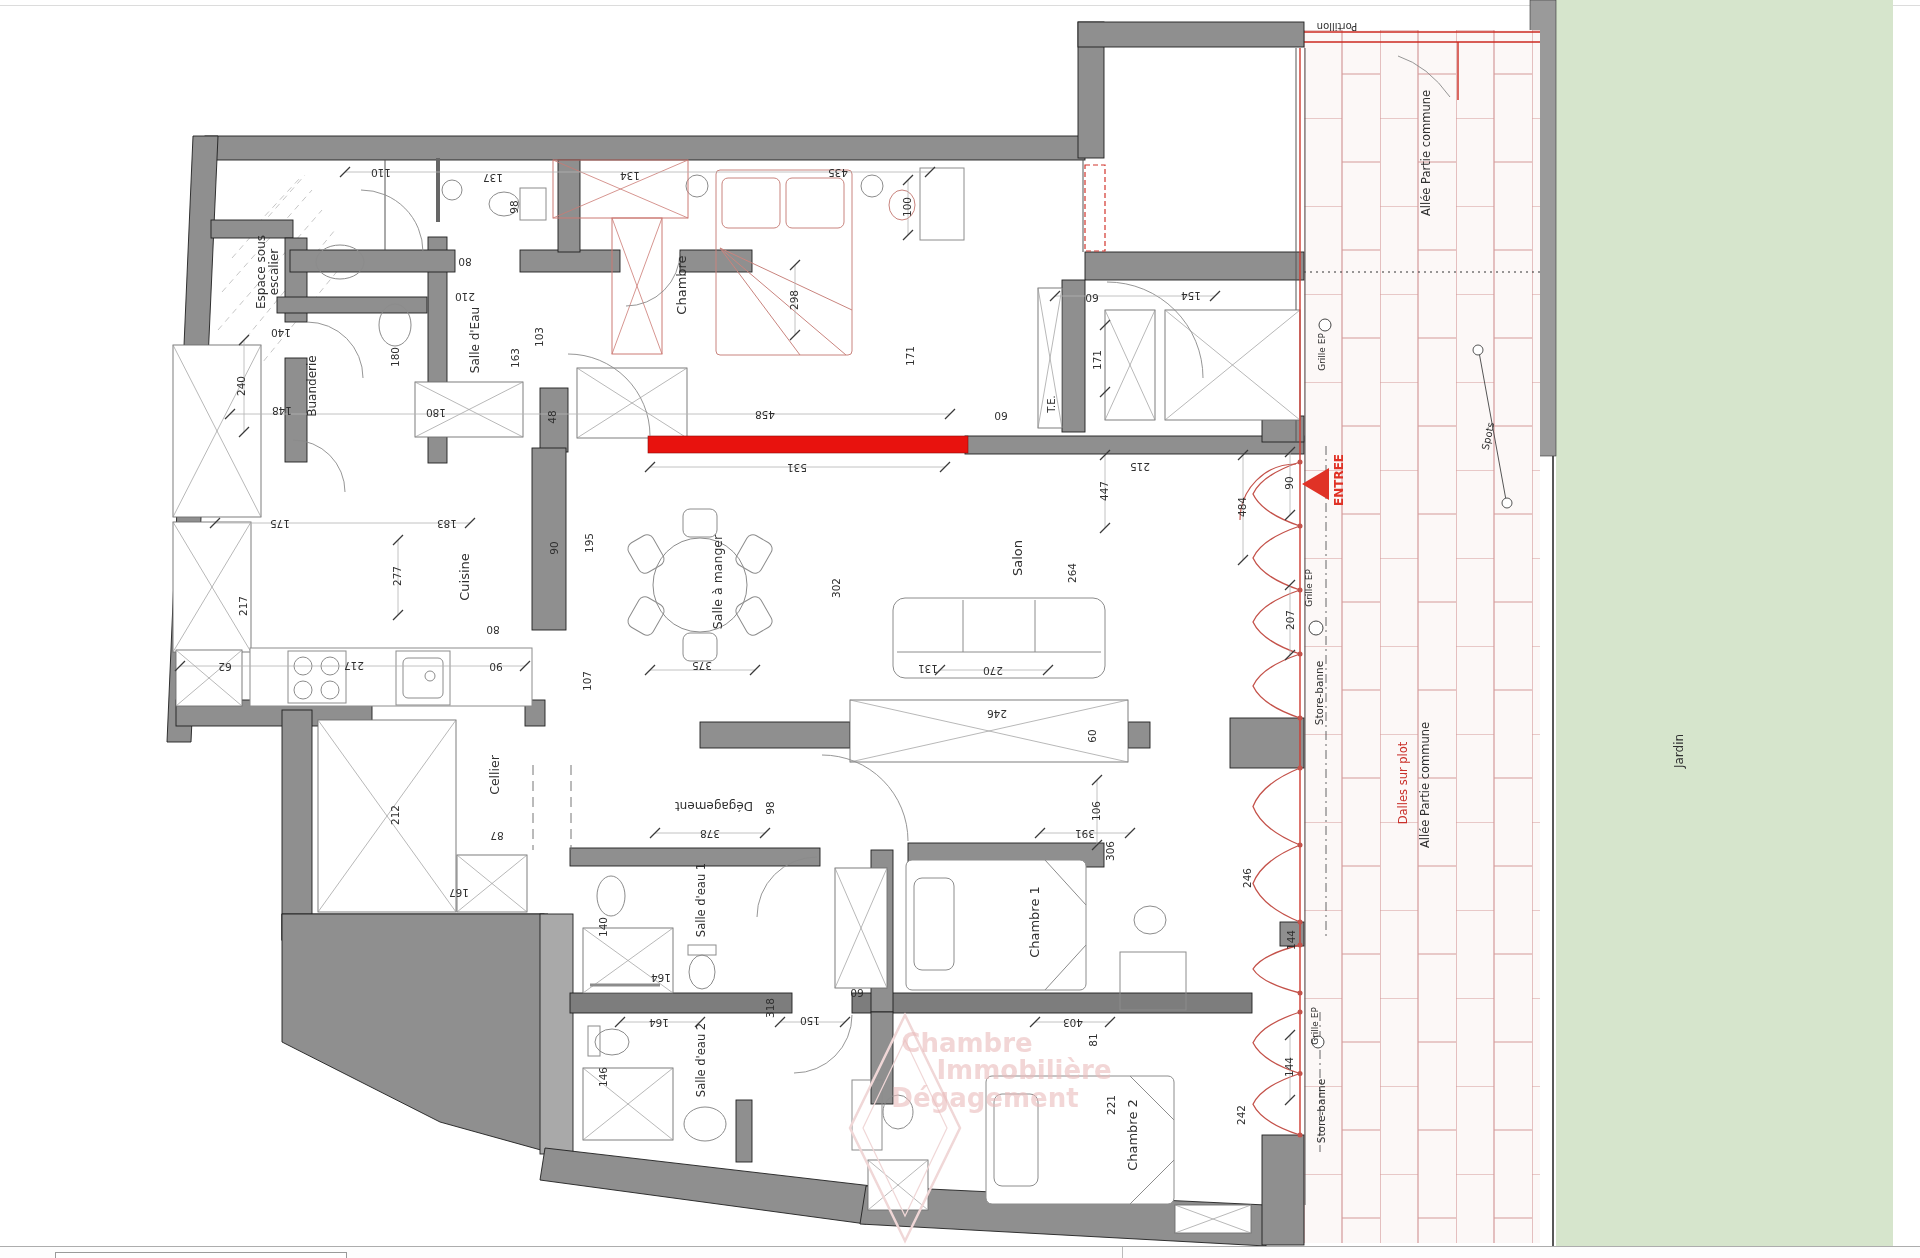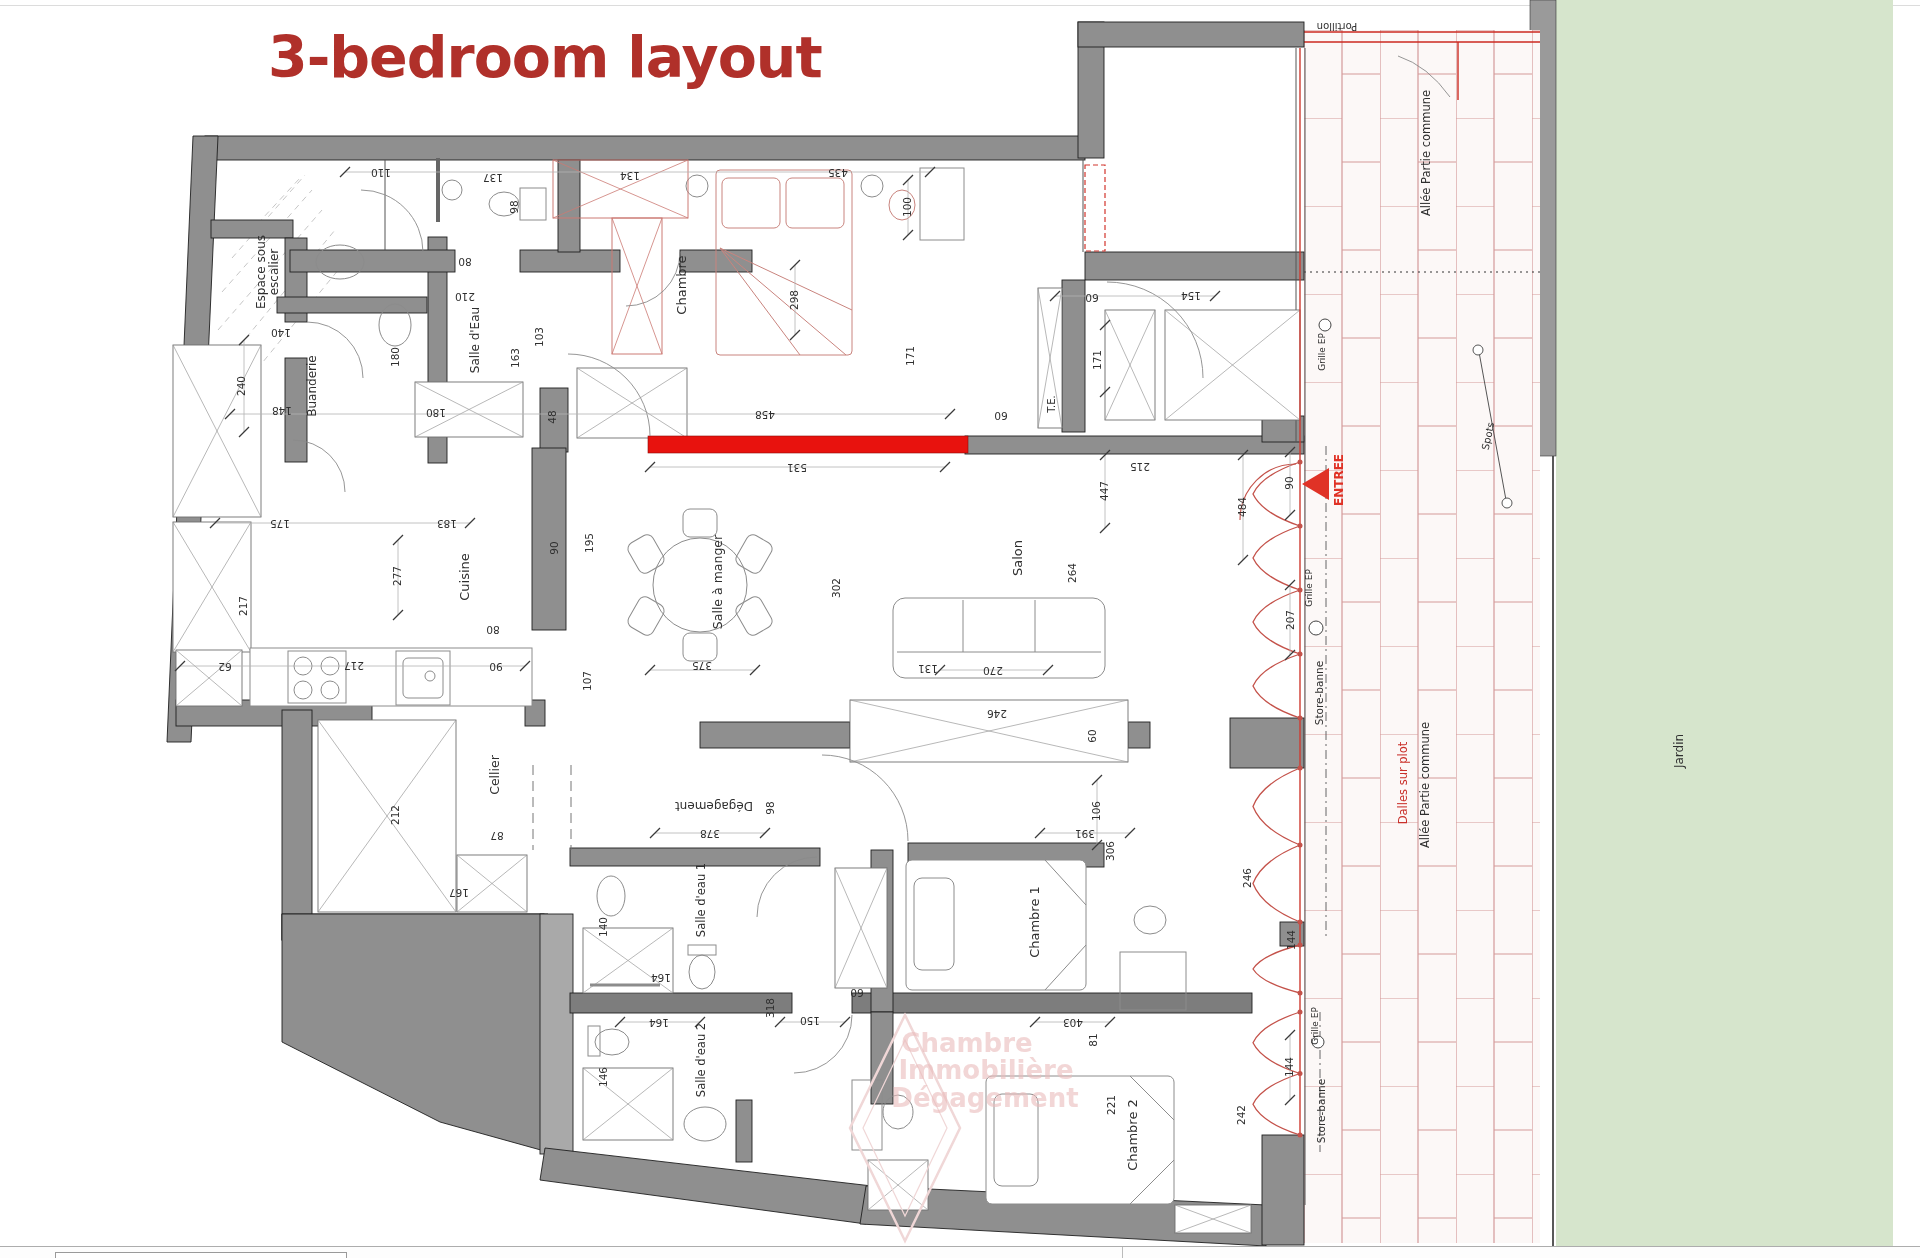--- a/index.html
+++ b/index.html
@@ -387,24 +387,23 @@
       <span class="lbl" style="left: 771px; top: 1008px; font-size: 10.5px; transform: translate(-50%, -50%) rotate(-90deg);">318</span>
       <span class="lbl" style="left: 604px; top: 927px; font-size: 10.5px; transform: translate(-50%, -50%) rotate(-90deg);">140</span>
       <span class="lbl" style="left: 604px; top: 1077px; font-size: 10.5px; transform: translate(-50%, -50%) rotate(-90deg);">146</span>
       <span class="lbl" style="left: 1094px; top: 1040px; font-size: 10.5px; transform: translate(-50%, -50%) rotate(-90deg);">81</span>
       <span class="lbl" style="left: 1112px; top: 1105px; font-size: 10.5px; transform: translate(-50%, -50%) rotate(-90deg);">221</span>
       <span class="lbl" style="left: 1242px; top: 1115px; font-size: 10.5px; transform: translate(-50%, -50%) rotate(-90deg);">242</span>
       <span class="lbl" style="left: 1290px; top: 1067px; font-size: 10.5px; transform: translate(-50%, -50%) rotate(-90deg);">144</span>
       <span class="lbl" style="left: 1292px; top: 940px; font-size: 10.5px; transform: translate(-50%, -50%) rotate(-90deg);">144</span>
       <span class="lbl" style="left: 1248px; top: 878px; font-size: 10.5px; transform: translate(-50%, -50%) rotate(-90deg);">246</span>
       <span class="lbl" style="left: 967px; top: 1043px; font-size: 26px; color: rgba(233, 186, 186, 0.6); font-weight: 700; transform: translate(-50%, -50%) rotate(0deg);">Chambre</span>
-      <span class="lbl" style="left: 986px; top: 1070px; font-size: 26px; color: rgba(233, 186, 186, 0.6); font-weight: 700; transform: translate(-50%, -50%) rotate(0deg);">Immobilière</span>
+      <span class="lbl" style="left: 1024px; top: 1070px; font-size: 26px; color: rgba(233, 186, 186, 0.6); font-weight: 700; transform: translate(-50%, -50%) rotate(0deg);">Immobilière</span>
       <span class="lbl" style="left: 985px; top: 1098px; font-size: 26px; color: rgba(233, 186, 186, 0.6); font-weight: 700; transform: translate(-50%, -50%) rotate(0deg);">Dégagement</span>
     </div>
 
-  <div id="title">3-bedroom layout</div>
 
   <div class="footer-row">
     <div class="footer-cell"></div>
     <div class="footer-cell2"></div>
     <div class="footer-text">PANIER BOISSON</div>
   </div>
 </div>
 
 </body></html>

